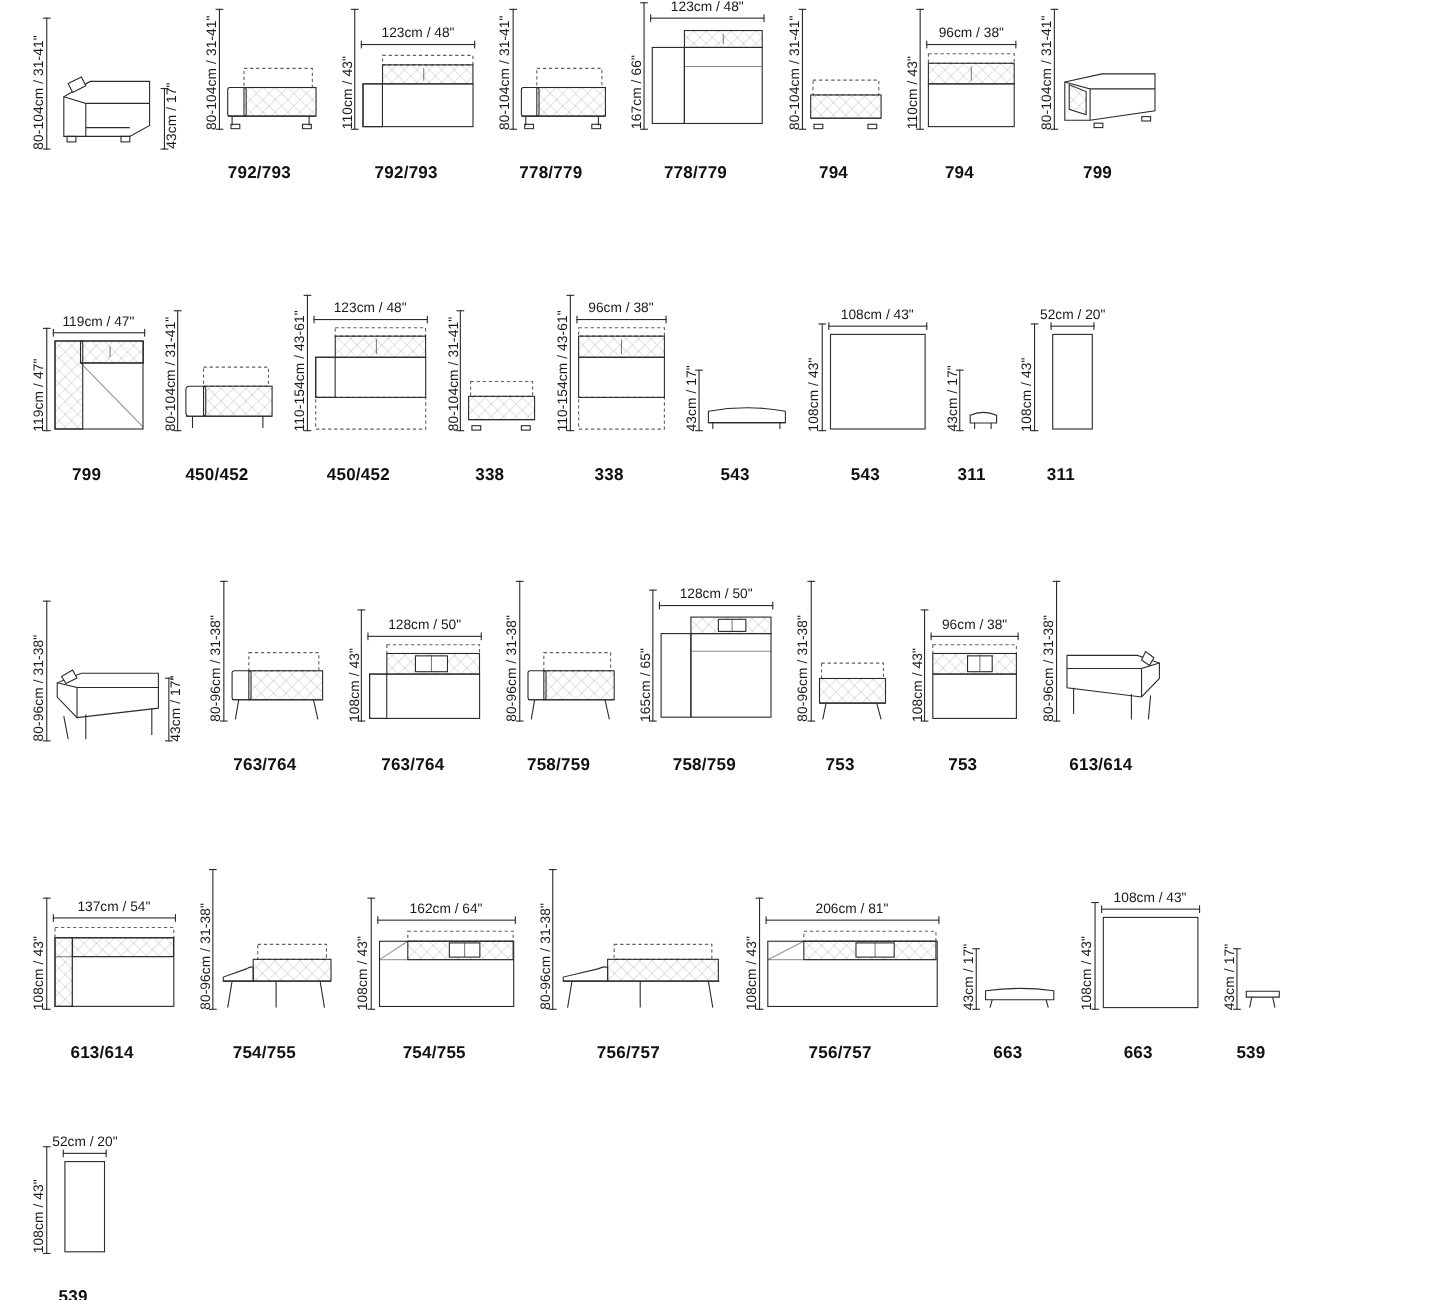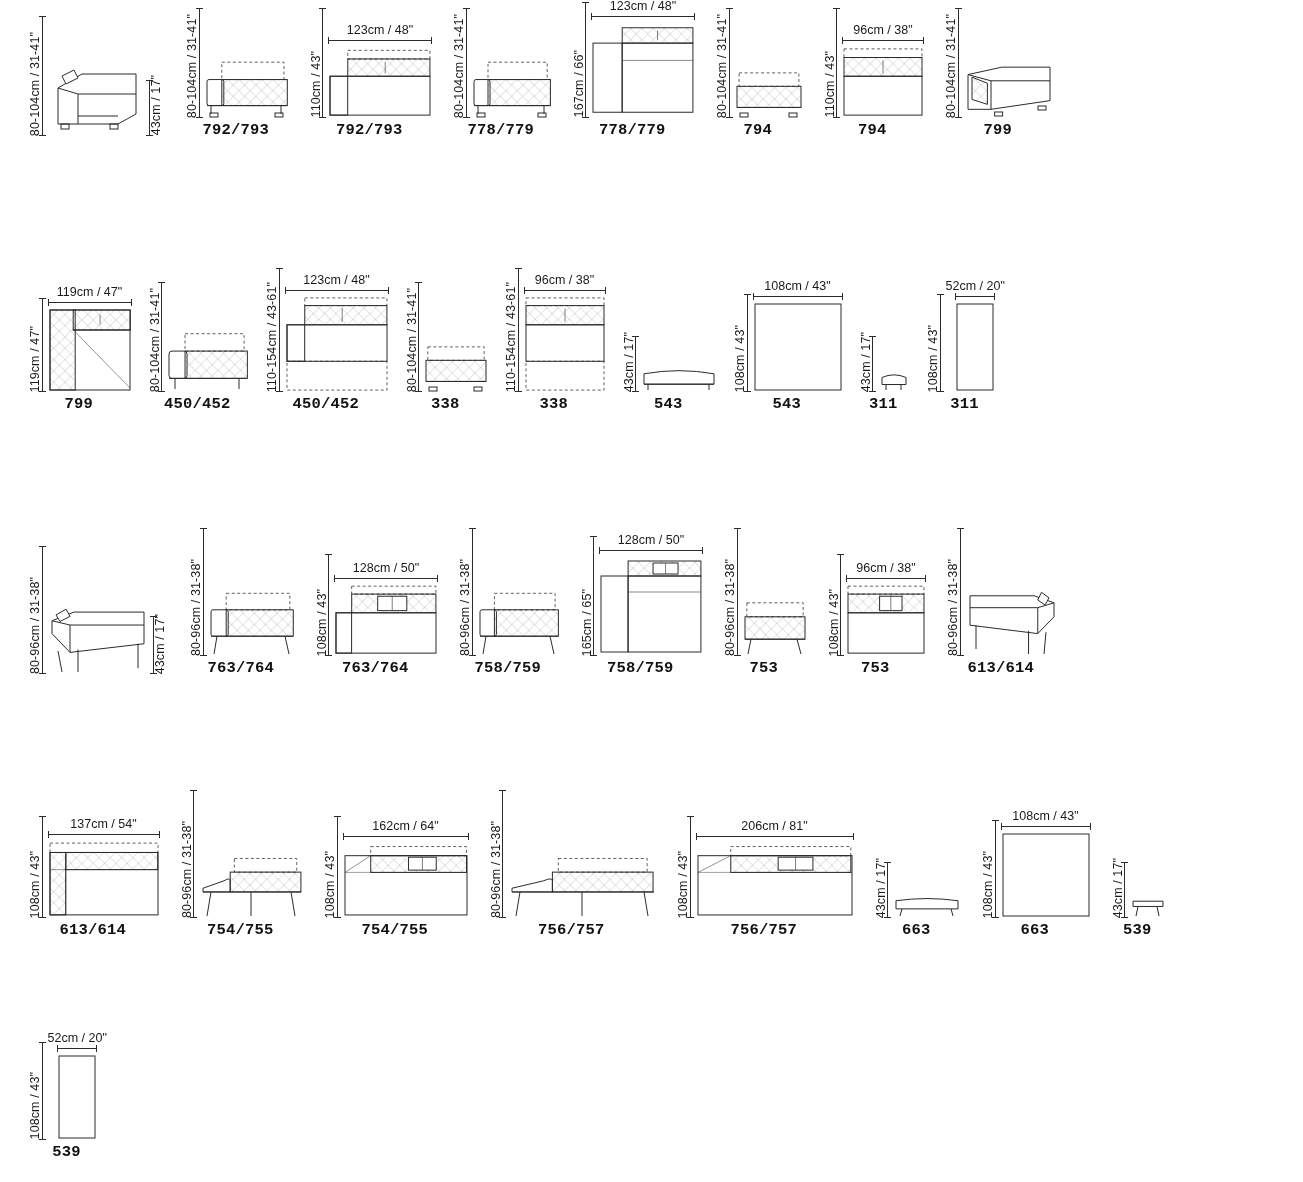--- a/index.html
+++ b/index.html
@@ -86,24 +86,23 @@
     width: 1px;
     height: 7px;
     background: #2b2b2b;
   }
   .hline::before { left: 0; }
   .hline::after { right: 0; }
   .code {
     font-size: 15.5px;
     font-weight: bold;
     color: #111111;
-    margin-top: 3px;
+    margin-top: 31px;
     letter-spacing: 0.2px;
     text-align: center;
-    font-family: Liberation Mono, monospace;
   }
   .draw { position: relative; }
   .draw svg { display: block; }
 </style>
 </head>
 <body>
 
 <div id="sheet">
     <div class="row" style="top: 0px; padding-left: 26px; gap: 18px;">
       <div class="item">

